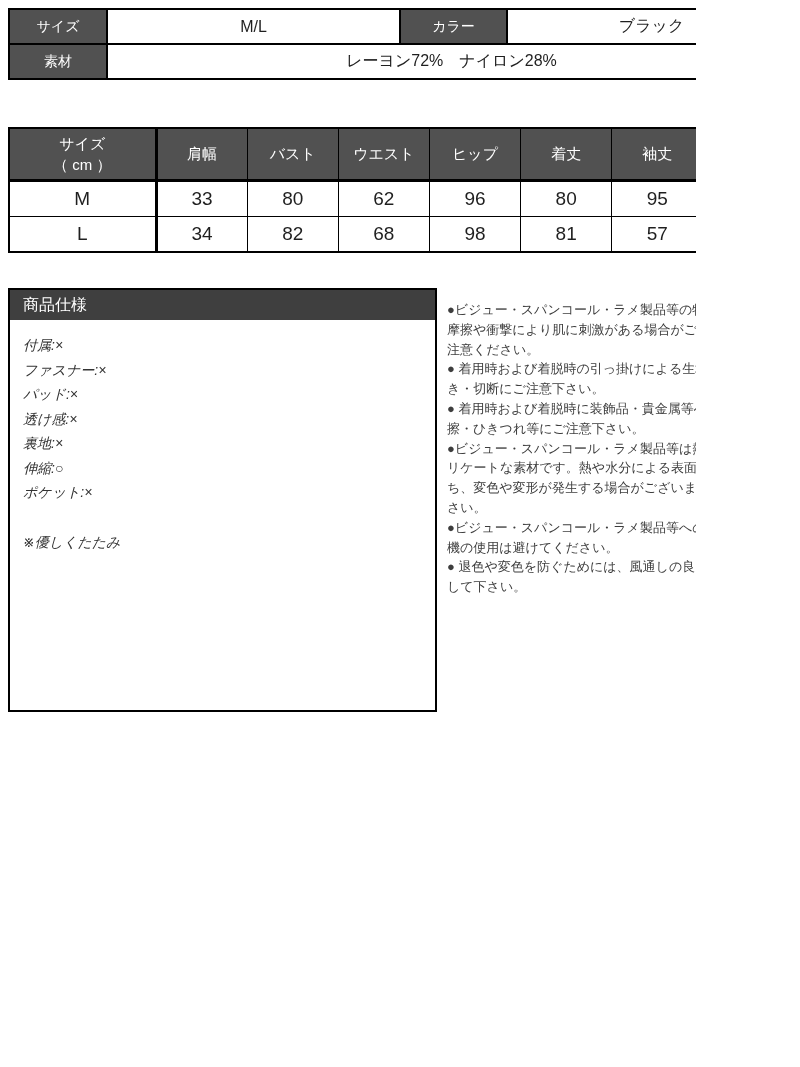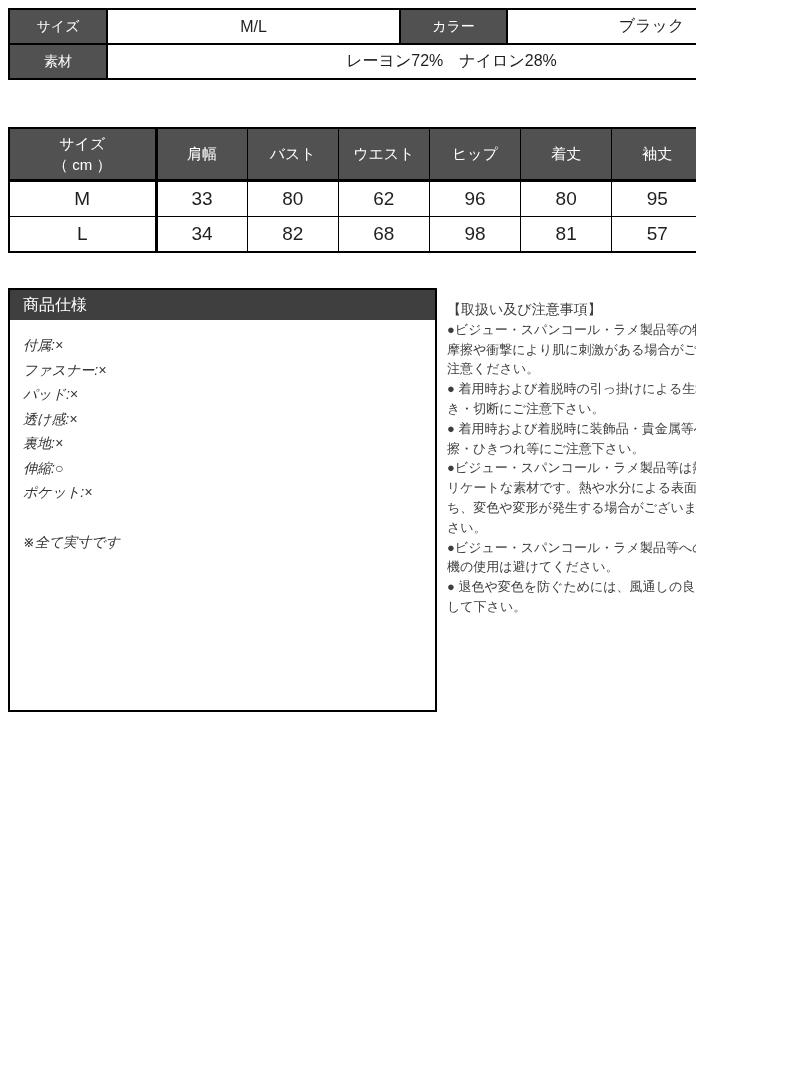--- a/index.html
+++ b/index.html
@@ -198,26 +198,25 @@
   <div class="spec-box">
     <div class="bar">商品仕様</div>
     <div class="items">
       <div>付属:×</div>
       <div>ファスナー:×</div>
       <div>パッド:×</div>
       <div>透け感:×</div>
       <div>裏地:×</div>
       <div>伸縮:○</div>
       <div>ポケット:×</div>
-      <div class="footnote">※全て実寸です</div>
+      <div class="footnote">※優しくたたみ</div>
     </div>
   </div>
 
   <div class="care-notes">
-    <div class="title">【取扱い及び注意事項】</div>
     <p>●ビジュー・スパンコール・ラメ製品等の特性上、着用時の摩擦や衝撃により肌に刺激がある場合がございますのでご注意ください。</p>
     <p>● 着用時および着脱時の引っ掛けによる生地の引き・穴あき・切断にご注意下さい。</p>
     <p>● 着用時および着脱時に装飾品・貴金属等への引っ掛け・摩擦・ひきつれ等にご注意下さい。</p>
     <p>●ビジュー・スパンコール・ラメ製品等は熱や水分に弱いデリケートな素材です。熱や水分による表面の剥がれや色落ち、変色や変形が発生する場合がございますのでご注意下さい。</p>
     <p>●ビジュー・スパンコール・ラメ製品等へのアイロンや乾燥機の使用は避けてください。</p>
     <p>● 退色や変色を防ぐためには、風通しの良い暗所にて保管して下さい。</p>
   </div>
 
 </div>
 

